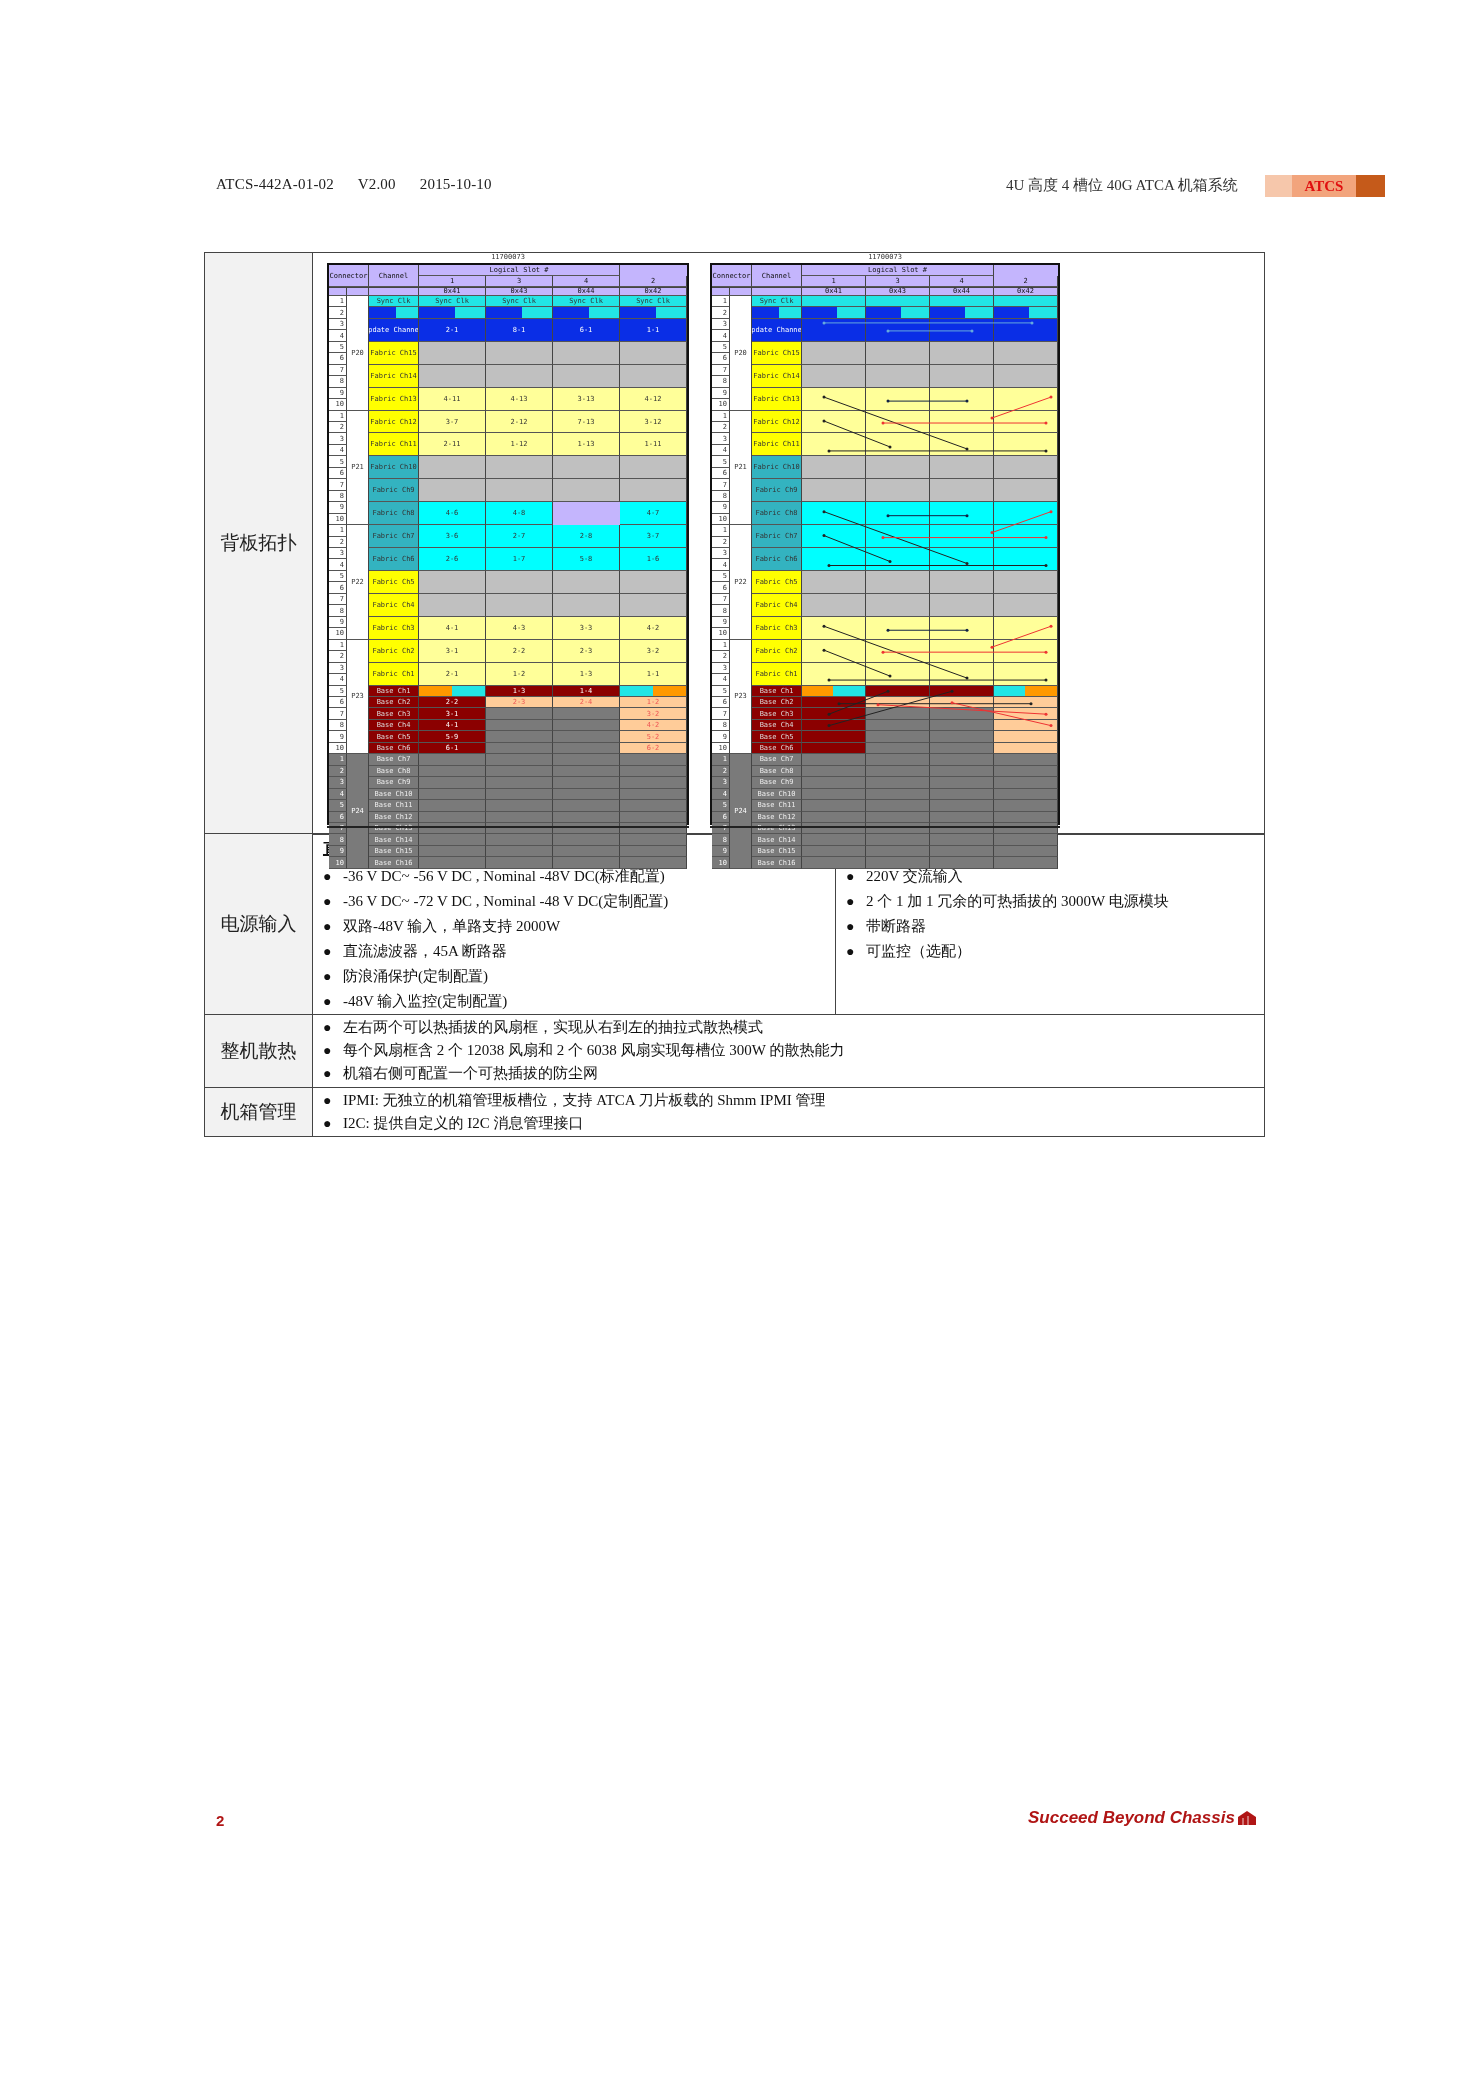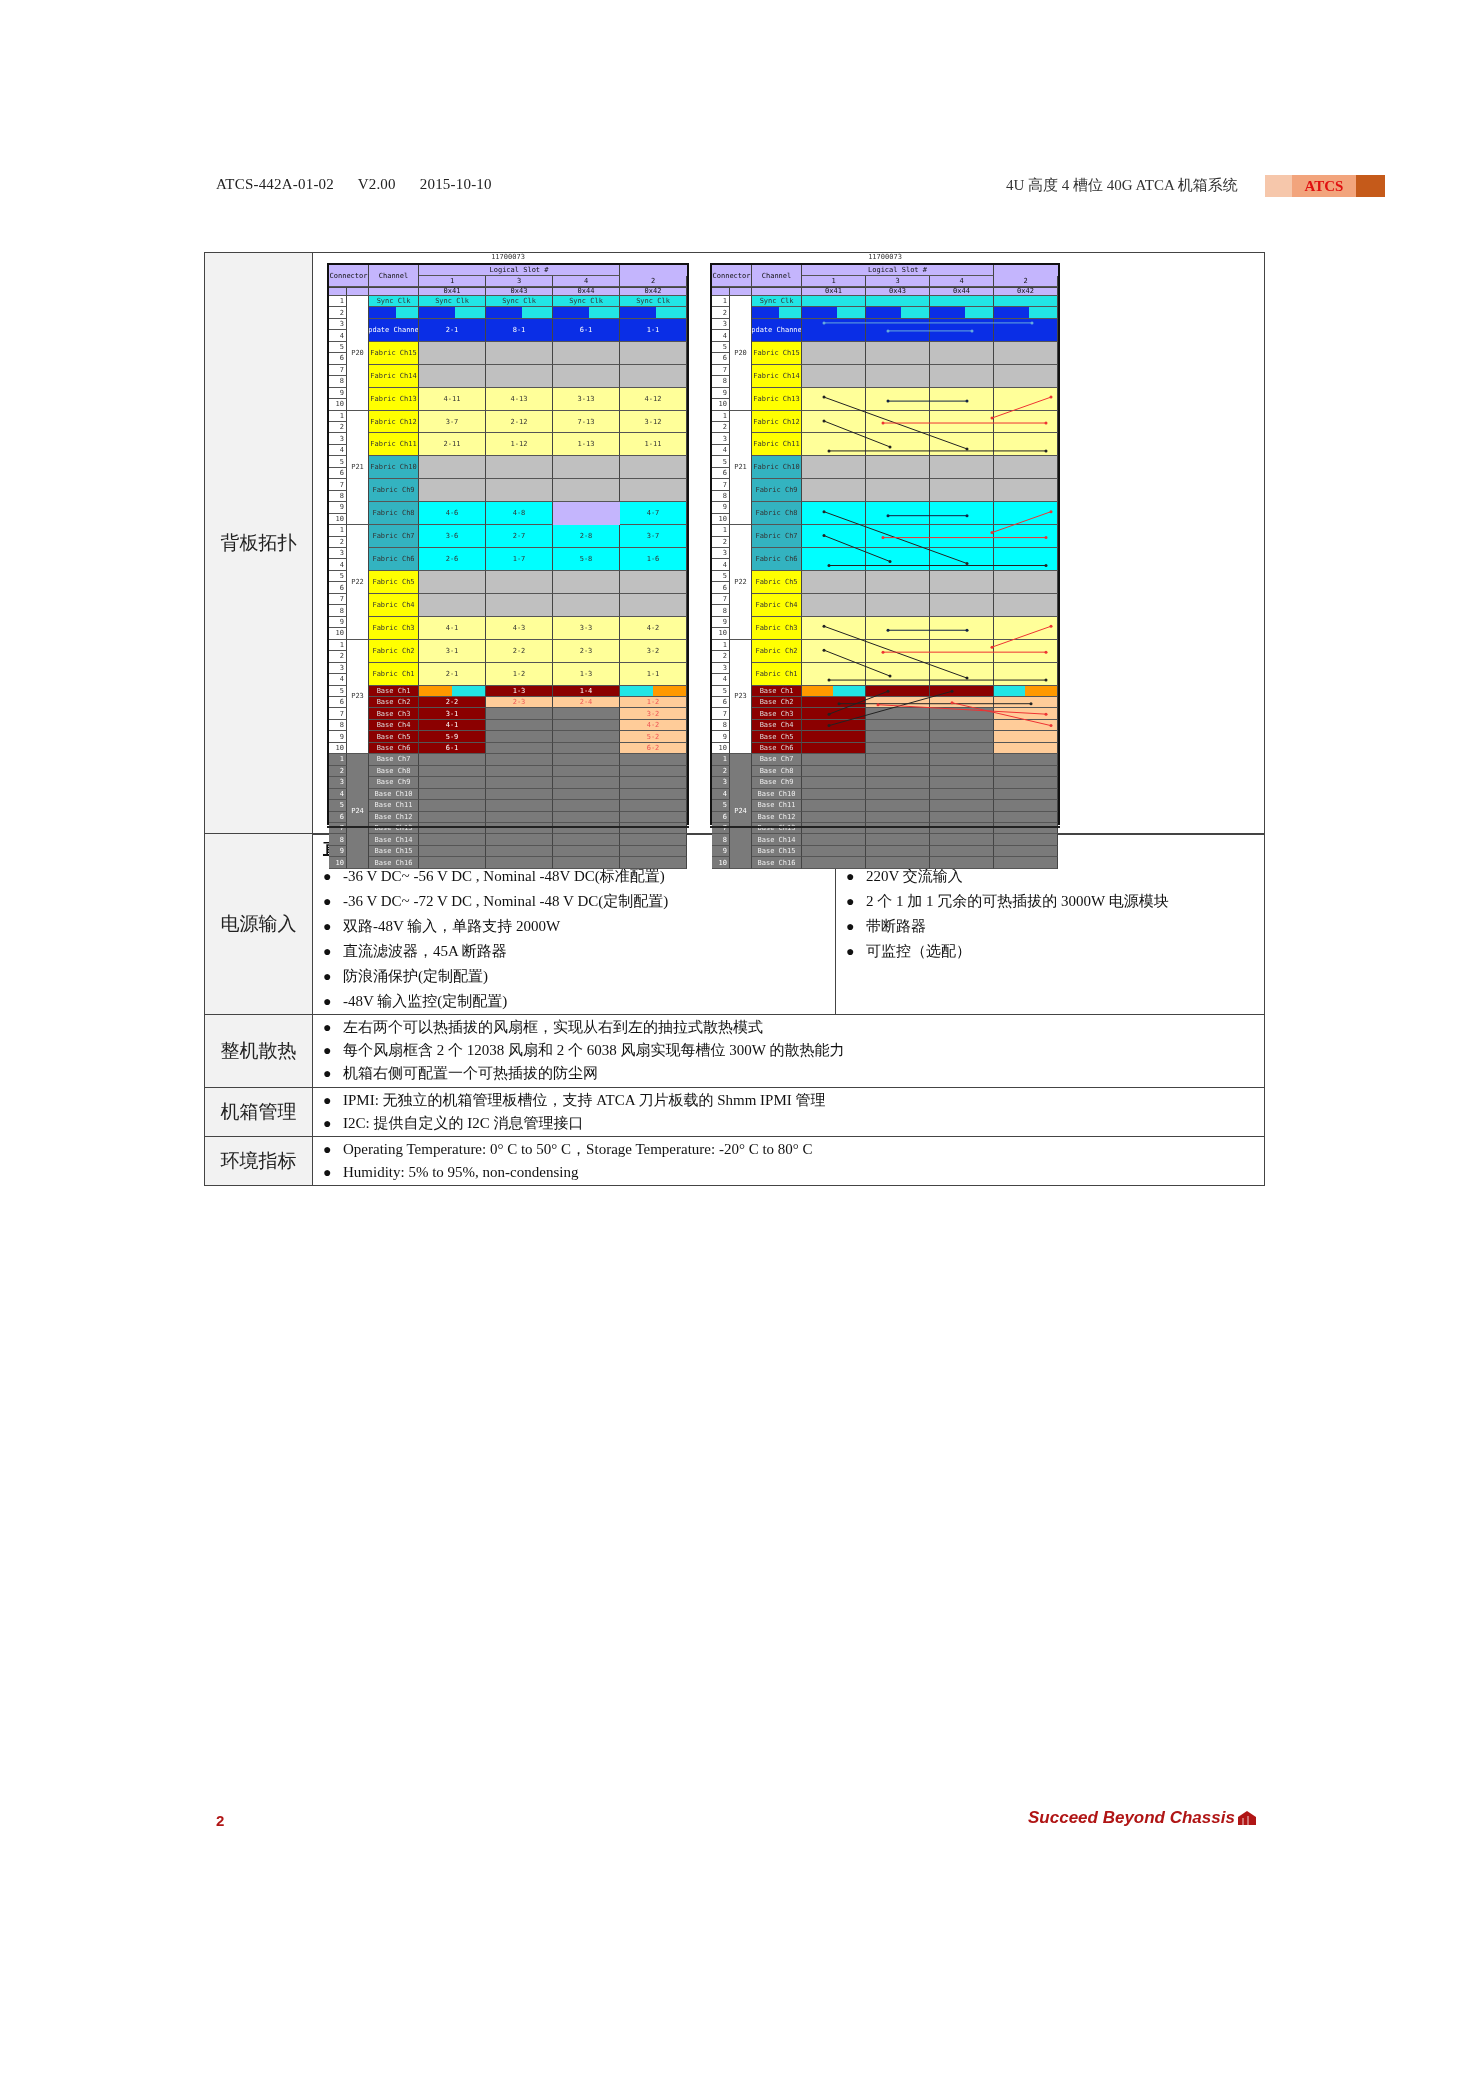--- a/index.html
+++ b/index.html
@@ -89,29 +89,20 @@
         <li>机箱右侧可配置一个可热插拔的防尘网</li>
       </ul>
     </td>
   </tr>
   <tr style="height:49px">
     <td class="lab">机箱管理</td>
     <td>
       <ul class="bul" style="line-height:23px">
         <li>IPMI: 无独立的机箱管理板槽位，支持 ATCA 刀片板载的 Shmm IPMI 管理</li>
         <li>I2C: 提供自定义的 I2C 消息管理接口</li>
-      </ul>
-    </td>
-  </tr>
-  <tr style="height:49px">
-    <td class="lab">环境指标</td>
-    <td>
-      <ul class="bul" style="line-height:23px">
-        <li>Operating Temperature: 0° C to 50° C，Storage Temperature: -20° C to 80° C</li>
-        <li>Humidity: 5% to 95%, non-condensing</li>
       </ul>
     </td>
   </tr>
 </tbody>
   </table>
 
 <div class="diag" id="diag-left" style="left:327px;top:253px;width:362px;height:572px;">
     <div class="dtitle">11700073</div>
     <div class="dgrid" style="left:0;top:10px;width:358px;height:558px;">
       <div class="row" style="top:0;height:22px;border-bottom:1px solid #444;">

